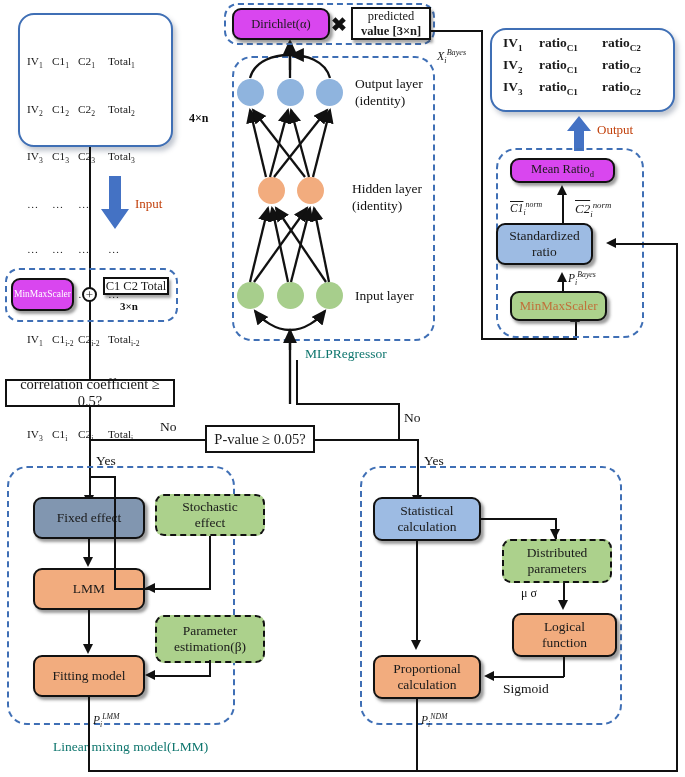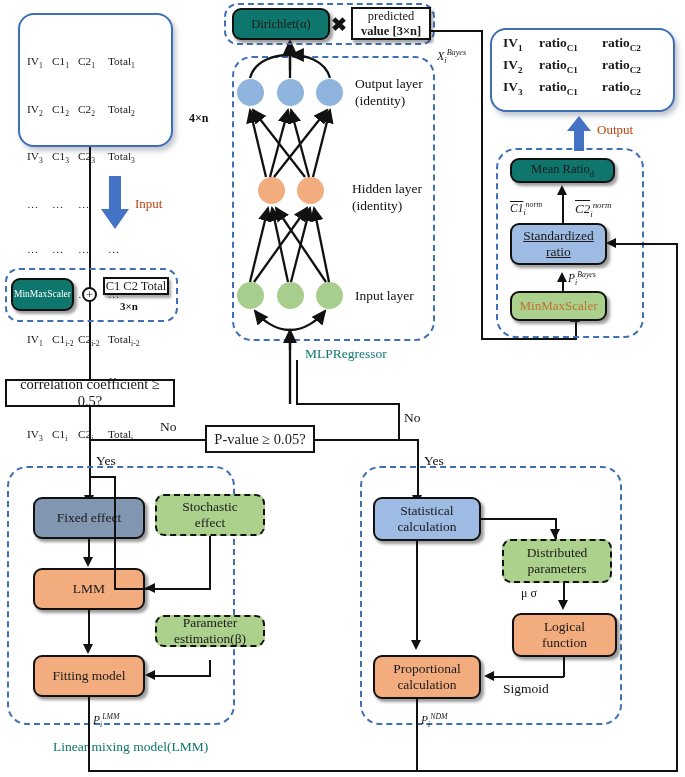--- a/index.html
+++ b/index.html
@@ -21,21 +21,21 @@
   }
   .dash-group.tight{border-radius:14px;}
 
   
   .node{
     border:2px solid #111;border-radius:9px;
     box-shadow:2.5px 3px 3px rgba(60,60,60,.5);
     font-size:13.5px;line-height:1.15;padding:2px 4px;
   }
   .node.dashed{border-style:dashed;border-width:2.6px;box-shadow:none;}
-  .grey{background:#0f766e;}
+  .grey{background:#d946ef;}
   .blue{background:#9DBBE3;}
   .slate{background:#8196B0;}
   .orange{background:#F2AC7E;}
   .green{background:#ACD18C;}
 
   
   .rectbox{
     border:2px solid #111;background:#fff;
     font-size:14.5px;box-shadow:none;
   }
@@ -260,21 +260,21 @@
   <div class="abs ln lnv" style="left:562px;top:193px;height:30px;"></div>
   <div class="abs ah ah-up" style="left:557px;top:185px;"></div>
 
   <div class="abs mth" style="left:510px;top:200px;font-size:11.5px;">
     <span style="text-decoration:overline;">C1</span><sub>i</sub><sup>norm</sup>
   </div>
   <div class="abs mth" style="left:575px;top:200px;font-size:13px;">
     <span style="text-decoration:overline;">C2</span><sub>i</sub><sup>norm</sup>
   </div>
 
-  <div class="abs node blue ctr" style="left:510px;top:223px;width:97px;height:42px;line-height:1.22;text-decoration:underline;">
+  <div class="abs node blue ctr" style="left:496px;top:223px;width:97px;height:42px;line-height:1.22;">
     <div>
       <div>Standardized</div>
       <div>ratio</div>
     </div>
   </div>
 
   <div class="abs ln lnv" style="left:562px;top:280px;height:18px;"></div>
   <div class="abs ah ah-up" style="left:557px;top:272px;"></div>
   <div class="abs mth" style="left:568px;top:270px;font-size:11.5px;">
     P<sub>i</sub><sup>Bayes</sup>
@@ -297,21 +297,21 @@
   </div>
   <div class="abs node green dashed ctr" style="left:155px;top:494px;width:110px;height:42px;line-height:1.22;">
     <div>
       <div>Stochastic</div>
       <div>effect</div>
     </div>
   </div>
   <div class="abs node orange ctr" style="left:33px;top:568px;width:112px;height:42px;">
     <span>LMM</span>
   </div>
-  <div class="abs node green dashed ctr" style="left:155px;top:615px;width:110px;height:32px;line-height:1.22;">
+  <div class="abs node green dashed ctr" style="left:155px;top:615px;width:110px;height:48px;line-height:1.22;">
     <div>
       <div>Parameter</div>
       <div>estimation(β)</div>
     </div>
   </div>
   <div class="abs node orange ctr" style="left:33px;top:655px;width:112px;height:42px;">
     <span>Fitting model</span>
   </div>
 
   <div class="abs ln lnv" style="left:88px;top:539px;height:20px;"></div>

